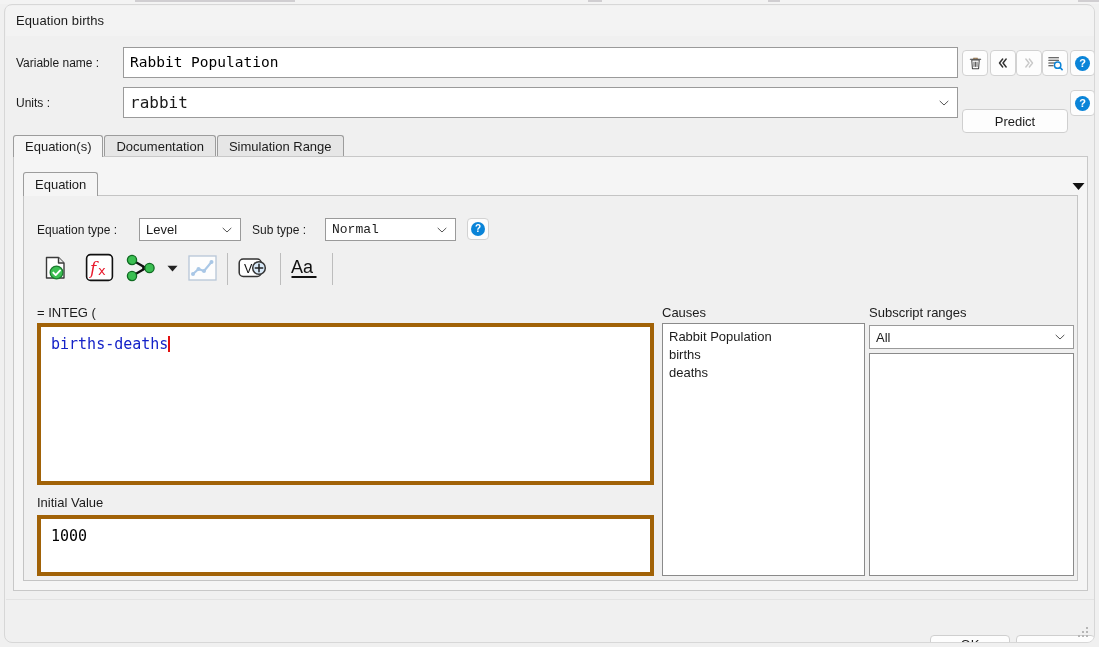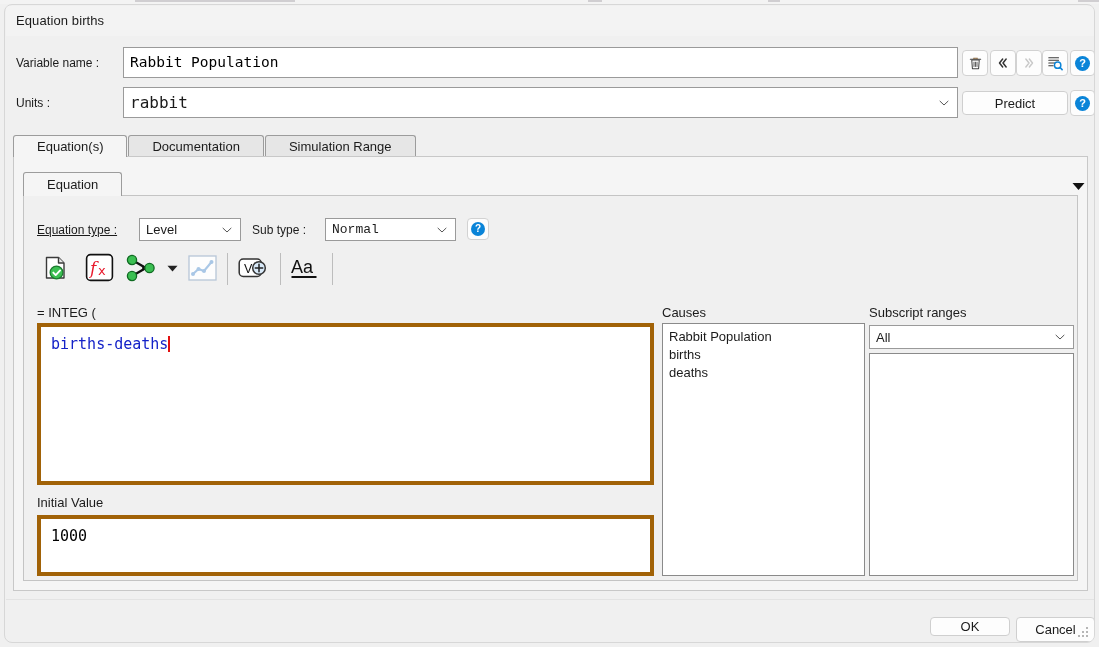--- a/index.html
+++ b/index.html
@@ -149,39 +149,40 @@
     position: absolute;
     background: #fdfdfd;
     border: 1px solid #cfcfcf;
     border-radius: 4px;
     box-sizing: border-box;
     display: flex;
     align-items: center;
     justify-content: center;
     font-size: 13px;
     color: #1b1b1b;
+    margin-top: 18px;
   }
 
   
   .tabstrip {
     position: absolute;
     left: 8px;
     top: 130px;
     height: 22px;
   }
   .tab {
     position: relative;
     float: left;
     height: 22px;
     box-sizing: border-box;
     border: 1px solid #9c9c9c;
     border-bottom: none;
     border-radius: 3px 3px 0 0;
     background: #e6e6e6;
-    padding: 0 23px;
+    padding: 0 11px;
     display: flex;
     align-items: center;
     font-size: 13px;
     color: #1b1b1b;
     margin-right: 1px;
   }
   .tab.active {
     background: #f5f5f5;
     z-index: 3;
   }
@@ -383,21 +384,21 @@
     </div>
 
     <div class="collapse-arrow">
       <svg width="13" height="9" viewBox="0 0 13 9">
         <path d="M0.5 1h12l-6 7z" fill="#111"></path>
       </svg>
     </div>
 
     <div class="inner-panel"></div>
 
-    <div class="lbl" style="left:32px; top:218px;text-decoration:underline;">Equation type :</div>
+    <div class="lbl" style="left:32px; top:218px;">Equation type :</div>
     <div class="combo" style="left:134px; top:213px; width:102px; height:23px;">
       <span>Level</span>
       <svg class="caret" viewBox="0 0 10 10">
         <path d="M1 3.2 5 7l4-3.8" stroke="#555" stroke-width="1" fill="none" stroke-linecap="round"></path>
       </svg>
     </div>
     <div class="lbl" style="left:247px; top:218px;">Sub type :</div>
     <div class="combo" style="left:320px; top:213px; width:131px; height:23px;font-family:Liberation Mono, monospace;">
       <span>Normal</span>
       <svg class="caret" viewBox="0 0 10 10">

